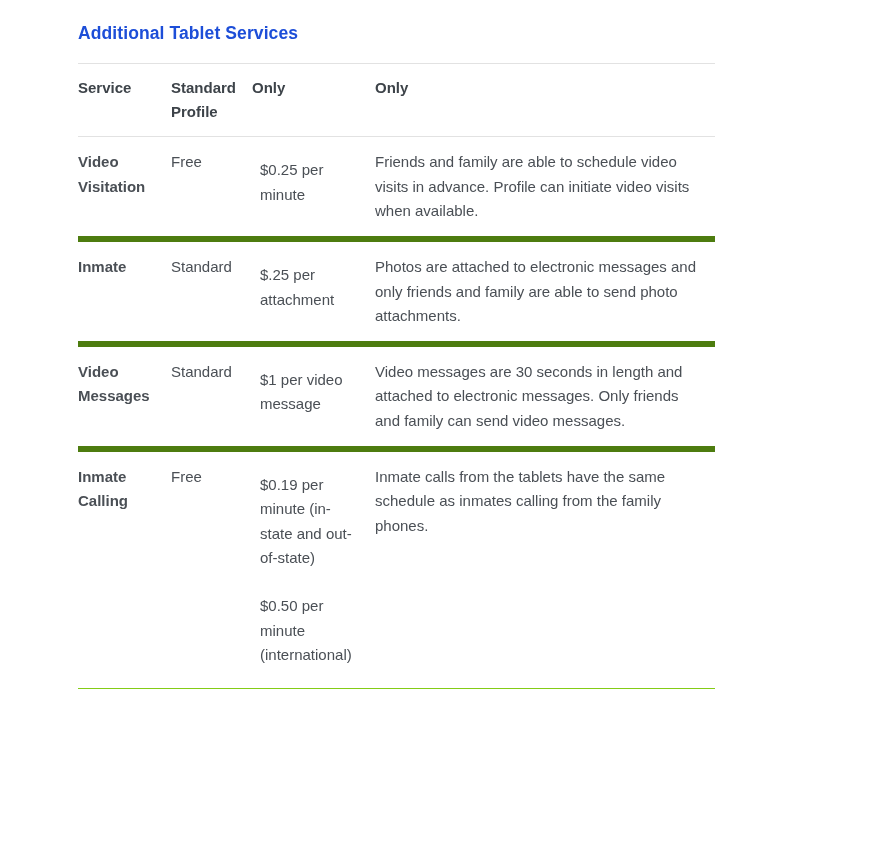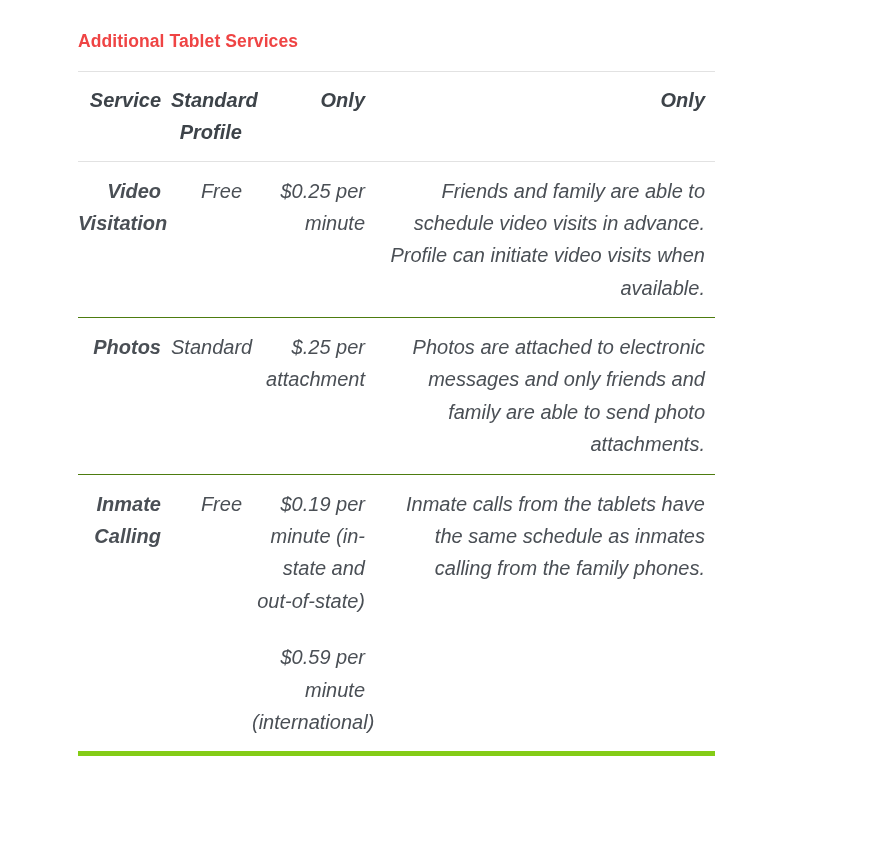--- a/index.html
+++ b/index.html
@@ -14,68 +14,67 @@
     color: #3b4045;
     -webkit-font-smoothing: antialiased;
   }
   .page {
     padding: 22px 72px 0 70px;
     box-sizing: border-box;
   }
   .section-title {
     font-size: 17.5px;
     font-weight: bold;
-    color: #ef4444;
+    color: #1d4ed8;
     letter-spacing: 0.1px;
-    margin: 8px 0 18px 8px;
+    margin: 0 0 18px 8px;
     line-height: 1.3;
   }
   table.services {
     width: 637px;
     border-collapse: collapse;
     table-layout: fixed;
     margin-left: 8px;
   }
   table.services th,
   table.services td {
-    text-align: right;
+    text-align: left;
     vertical-align: top;
     padding: 13px 10px 13px 0;
-    font-size: 20px;
+    font-size: 15px;
     line-height: 1.62;
     color: #4a4f55;
-    font-style: italic;
   }
   table.services thead th {
     border-top: 1px solid #e2e2e2;
     border-bottom: 1px solid #e2e2e2;
     font-weight: bold;
     color: #3d4349;
     padding-top: 12px;
     padding-bottom: 12px;
   }
   table.services tbody td {
-    border-bottom: 1px solid #4d7c0f;
+    border-bottom: 6px solid #4d7c0f;
   }
   table.services tbody tr:last-child td {
-    border-bottom: 5px solid #84cc16;
+    border-bottom: 1px solid #84cc16;
   }
   td.service-name {
     font-weight: bold;
     color: #3d4349;
   }
   .col-service { width: 93px; }
   .col-billing { width: 81px; }
   .col-cost    { width: 123px; }
   .col-notes   { width: 340px; }
   .cost-line + .cost-line {
     margin-top: 24px;
   }
   .cell-block {
-    margin: 0;
+    margin: 8px;
   }
 </style>
 </head>
 <body>
 
 <div class="page">
 
   <h2 class="section-title">Additional Tablet Services</h2>
 
   <table class="services">
@@ -99,34 +98,42 @@
         <td class="service-name">Video Visitation</td>
         <td>Free</td>
         <td>
           <p class="cell-block cost-line">$0.25 per minute</p>
         </td>
         <td>Friends and family are able to schedule video visits in advance. Profile can initiate video visits when available.</td>
       </tr>
 
 
       <tr>
-        <td class="service-name">Photos</td>
+        <td class="service-name">Inmate</td>
         <td>Standard</td>
         <td>
           <p class="cell-block cost-line">$.25 per attachment</p>
         </td>
         <td>Photos are attached to electronic messages and only friends and family are able to send photo attachments.</td>
       </tr>
 
+      <tr>
+        <td class="service-name">Video Messages</td>
+        <td>Standard</td>
+        <td>
+          <p class="cell-block cost-line">$1 per video message</p>
+        </td>
+        <td>Video messages are 30 seconds in length and attached to electronic messages. Only friends and family can send video messages.</td>
+      </tr>
 
       <tr>
         <td class="service-name">Inmate Calling</td>
         <td>Free</td>
         <td>
           <p class="cell-block cost-line">$0.19 per minute (in-state and out-of-state)</p>
-          <p class="cell-block cost-line">$0.59 per minute (international)</p>
+          <p class="cell-block cost-line">$0.50 per minute (international)</p>
         </td>
         <td>Inmate calls from the tablets have the same schedule as inmates calling from the family phones.</td>
       </tr>
 
     </tbody>
   </table>
 </div>
 
 </body></html>

